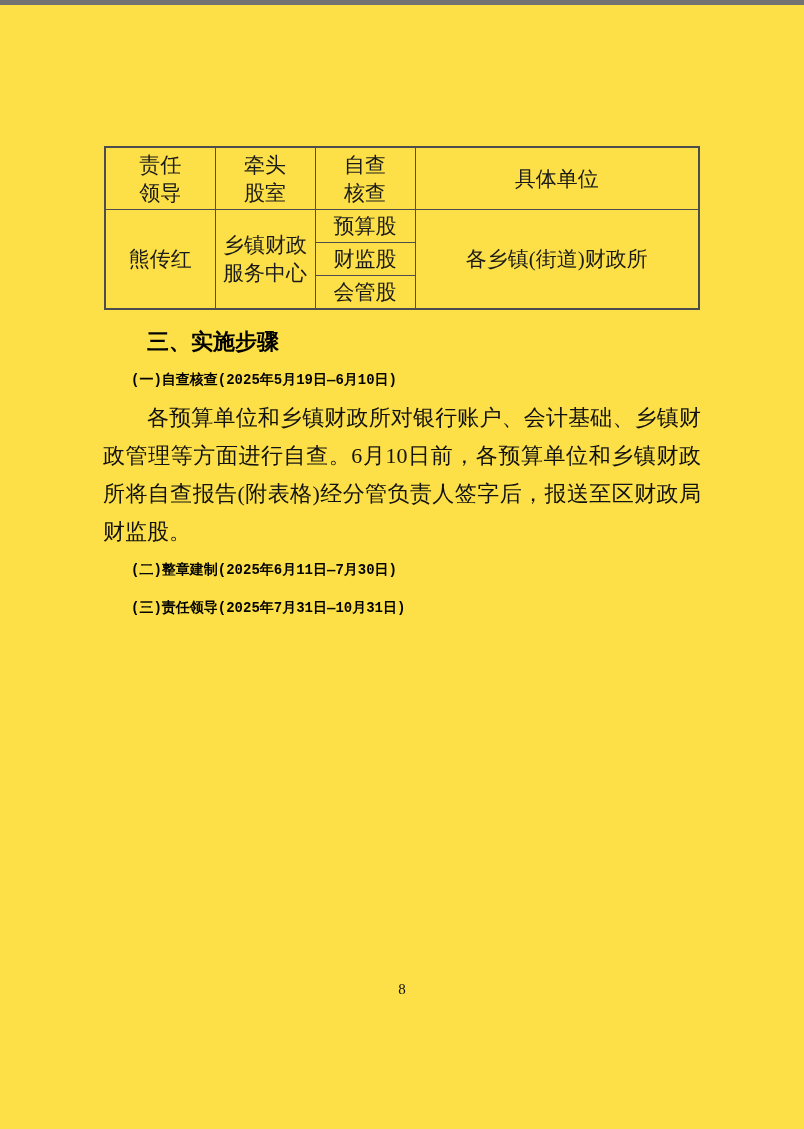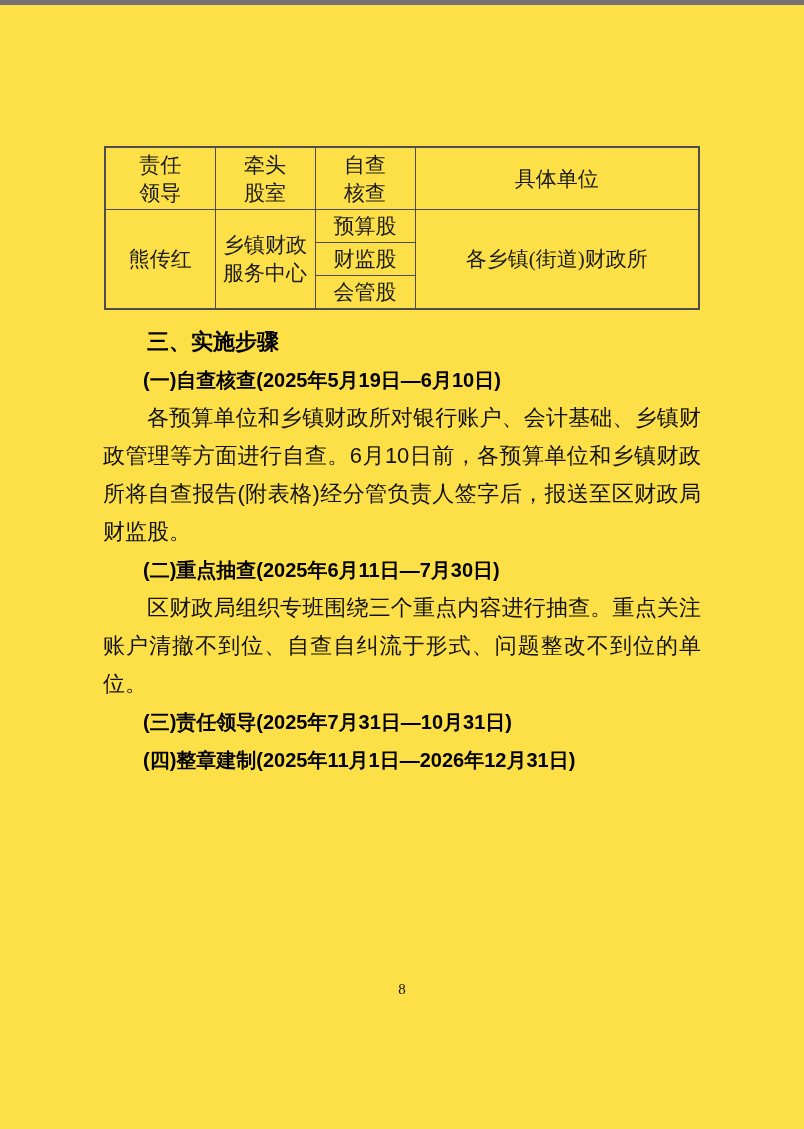--- a/index.html
+++ b/index.html
@@ -55,30 +55,30 @@
     font-weight: bold;
     font-family: "Liberation Sans", "DejaVu Sans", sans-serif;
     font-size: 22px;
     line-height: 38px;
     color: #000000;
   }
   .sub-heading {
     margin: 0;
     text-indent: 2em;
     font-weight: bold;
-    font-family: Liberation Sans, sans-serif;
-    font-size: 20px;
+    font-family: Liberation Mono, monospace;
+    font-size: 14px;
     line-height: 38px;
     color: #000000;
   }
   .para {
     margin: 0;
     text-indent: 2em;
     text-align: justify;
-    font-family: Liberation Sans, sans-serif;
+    font-family: Liberation Serif, serif;
     font-size: 22px;
     line-height: 38px;
     color: #111111;
   }
   
   .page-number {
     position: absolute;
     left: 0;
     right: 0;
     top: 976px;
@@ -131,23 +131,21 @@
       </tr>
     </tbody>
   </table>
 
   <div class="content">
     <h3 class="main-heading">三、实施步骤</h3>
 
     <h4 class="sub-heading">(一)自查核查(2025年5月19日—6月10日)</h4>
     <p class="para">各预算单位和乡镇财政所对银行账户、会计基础、乡镇财政管理等方面进行自查。6月10日前，各预算单位和乡镇财政所将自查报告(附表格)经分管负责人签字后，报送至区财政局财监股。</p>
 
-    <h4 class="sub-heading">(二)重点抽查(2025年6月11日—7月30日)</h4>
-    <p class="para">区财政局组织专班围绕三个重点内容进行抽查。重点关注账户清撤不到位、自查自纠流于形式、问题整改不到位的单位。</p>
+    <h4 class="sub-heading">(二)整章建制(2025年6月11日—7月30日)</h4>
 
     <h4 class="sub-heading">(三)责任领导(2025年7月31日—10月31日)</h4>
 
-    <h4 class="sub-heading">(四)整章建制(2025年11月1日—2026年12月31日)</h4>
   </div>
 
   <div class="page-number">8</div>
 
 </div>
 
 </body></html>

